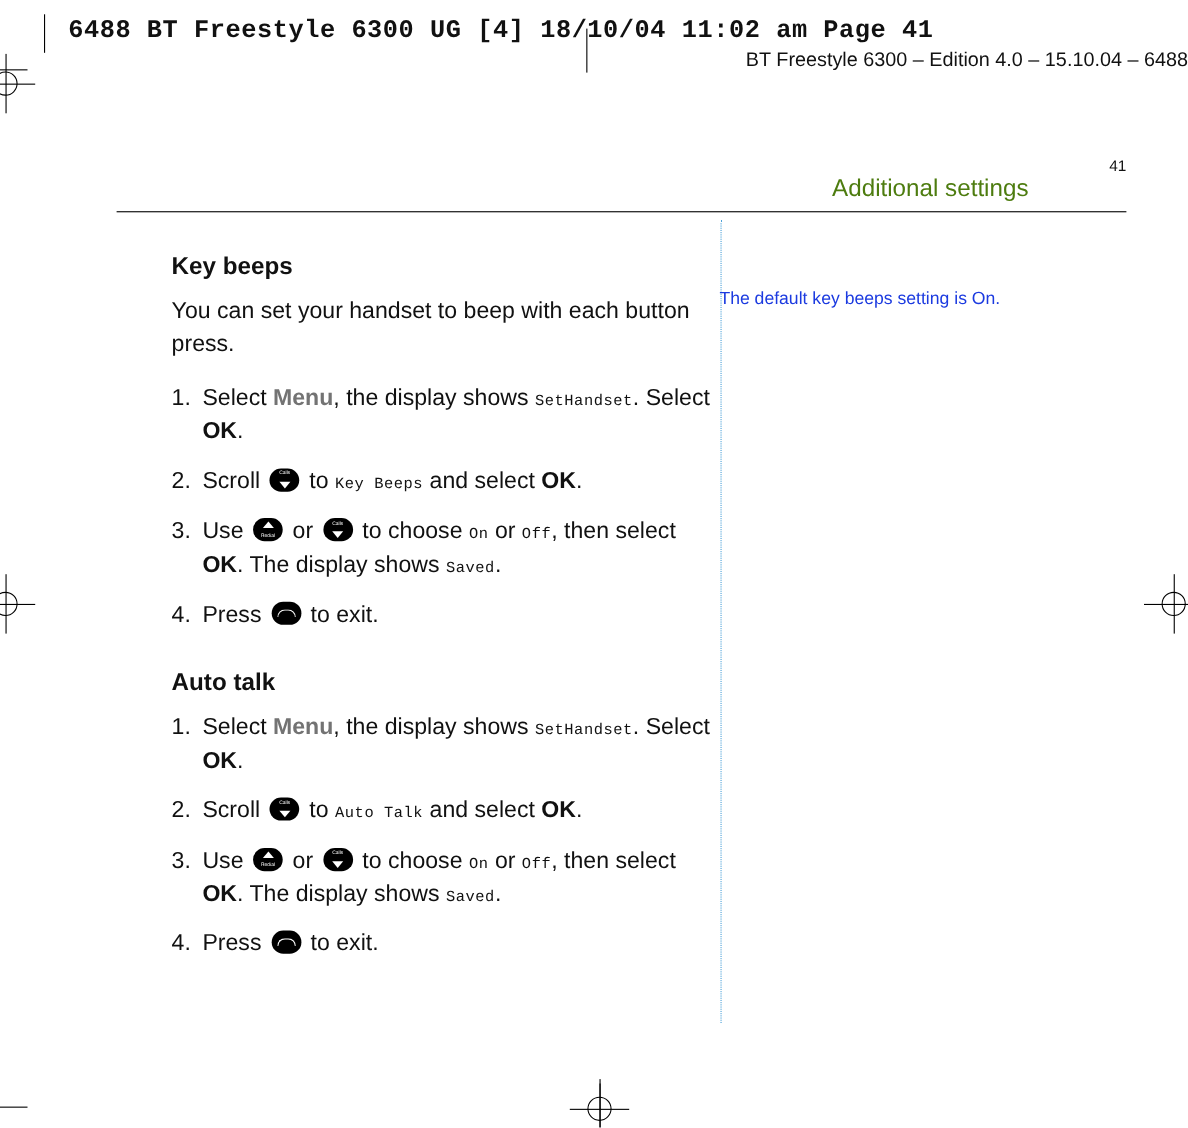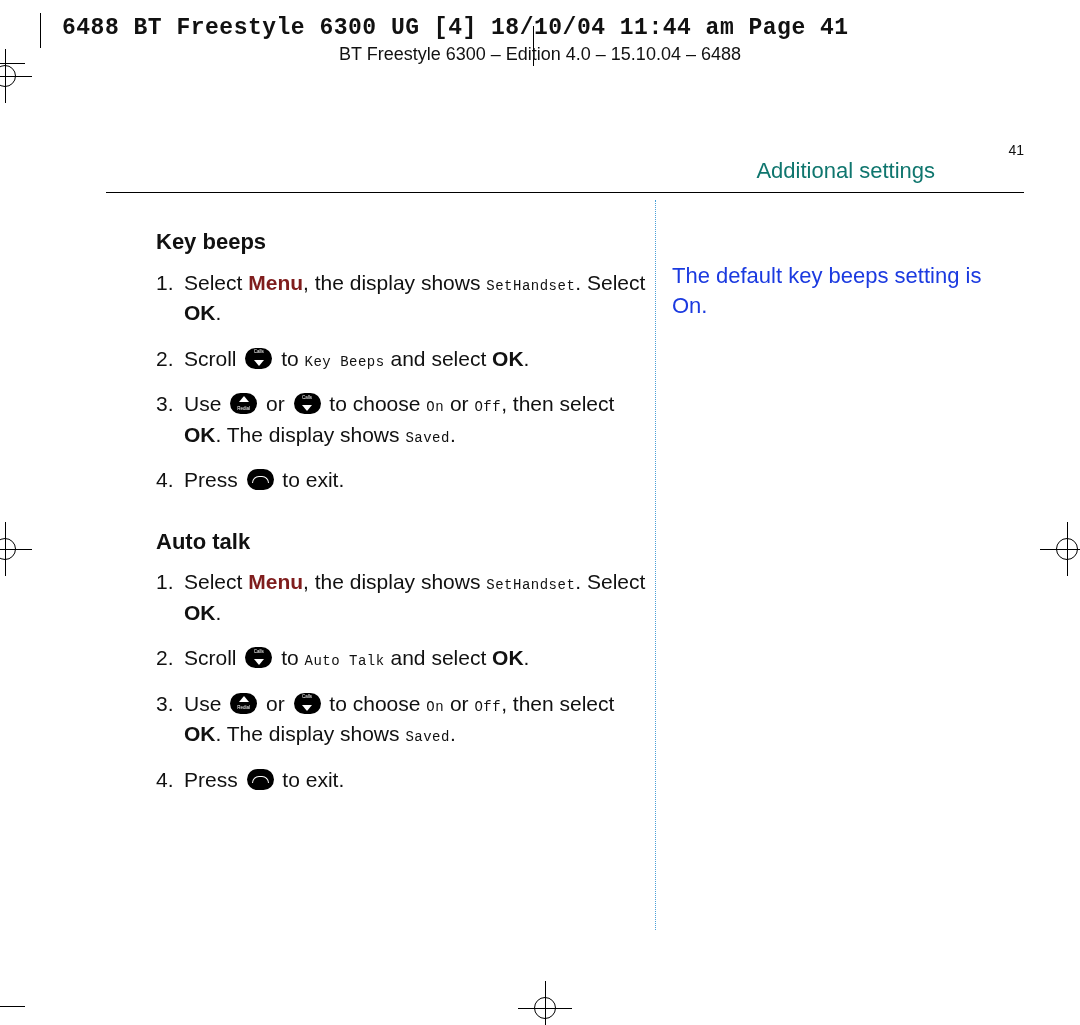--- a/index.html
+++ b/index.html
@@ -15,57 +15,57 @@
   }
   .prepress{
     position:absolute;top:12px;left:62px;
     font-family:"Courier New",monospace;
     font-weight:bold;
     font-size:23px;
     letter-spacing:.5px;
   }
   .edition{
     position:absolute;top:41px;left:0;right:0;
-    text-align:center;
+    text-align:right;
     font-size:18px;
   }
   .pgnum{
     position:absolute;top:140px;right:56px;
     font-size:14px;
     text-align:right;
   }
   .section{
     position:absolute;top:155px;right:145px;
     font-size:22px;
-    color:#0f766e;
+    color:#4d7c0f;
   }
   .hrule{
     position:absolute;left:106px;right:56px;top:192px;
     height:1px;background:#000;
   }
   .colsep{
     position:absolute;left:655px;top:200px;height:730px;
     border-left:1px dotted #4aa0d8;
   }
   .main{
     position:absolute;left:156px;top:226px;width:490px;
   }
   .side{
-    position:absolute;left:672px;top:261px;width:340px;
-    font-size:22px;color:#1b3ae0;line-height:1.35;
+    position:absolute;left:654px;top:261px;width:340px;
+    font-size:16px;color:#1b3ae0;line-height:1.35;
   }
   .sidenote{margin-bottom:240px;}
   .sec-head{font-weight:bold;margin:0 0 10px 0;font-size:22px;}
   .para{margin:0 0 18px 0;}
   .list{margin:0 0 30px 0;padding:0;list-style:none;}
   .list li{display:flex;margin:0 0 15px 0;}
   .list li .num{min-width:28px;}
   .list li .body{flex:1;}
   .lcd{font-family:"OCR A Std","Courier New",monospace;letter-spacing:.5px;font-size:14px;}
-  .blue{color:#7f1d1d;}
+  .blue{color:#737373;}
   .bold{font-weight:bold;}
   .btn{
     display:inline-block;vertical-align:middle;
     width:27px;height:21px;background:#000;border-radius:12px;
     margin:0 3px;position:relative;top:-2px;
   }
   .btn.up::after,
   .btn.down::after{
     content:"";position:absolute;left:50%;transform:translateX(-50%);
     border-left:5px solid transparent;border-right:5px solid transparent;
@@ -116,31 +116,32 @@
   </div>
 <div class="reg reg-br">
     <div class="c"></div>
   </div>
 <div class="reg reg-bot">
     <div class="c"></div>
   </div>
 <div class="reg-cut-v"></div>
 <div class="reg-cut-h"></div>
 
-<div class="prepress">6488 BT Freestyle 6300 UG [4]  18/10/04  11:44 am  Page 41</div>
+<div class="prepress">6488 BT Freestyle 6300 UG [4]  18/10/04  11:02 am  Page 41</div>
 <div class="edition">BT Freestyle 6300 – Edition 4.0 – 15.10.04 – 6488</div>
 
 <div class="section">Additional settings</div>
 <div class="pgnum">41</div>
 <div class="hrule"></div>
 <div class="colsep"></div>
 
 <div class="main">
 
   <div class="sec-head">Key beeps</div>
+  <p class="para">You can set your handset to beep with each button press.</p>
 
   <ol class="list">
     <li>
       <span class="num">1.</span>
       <span class="body">
         <span>Select </span><span class="blue bold">Menu</span><span>, the display shows </span><span class="lcd">SetHandset</span><span>. Select </span><span class="bold">OK</span><span>.</span>
       </span>
     </li>
     <li>
       <span class="num">2.</span>

